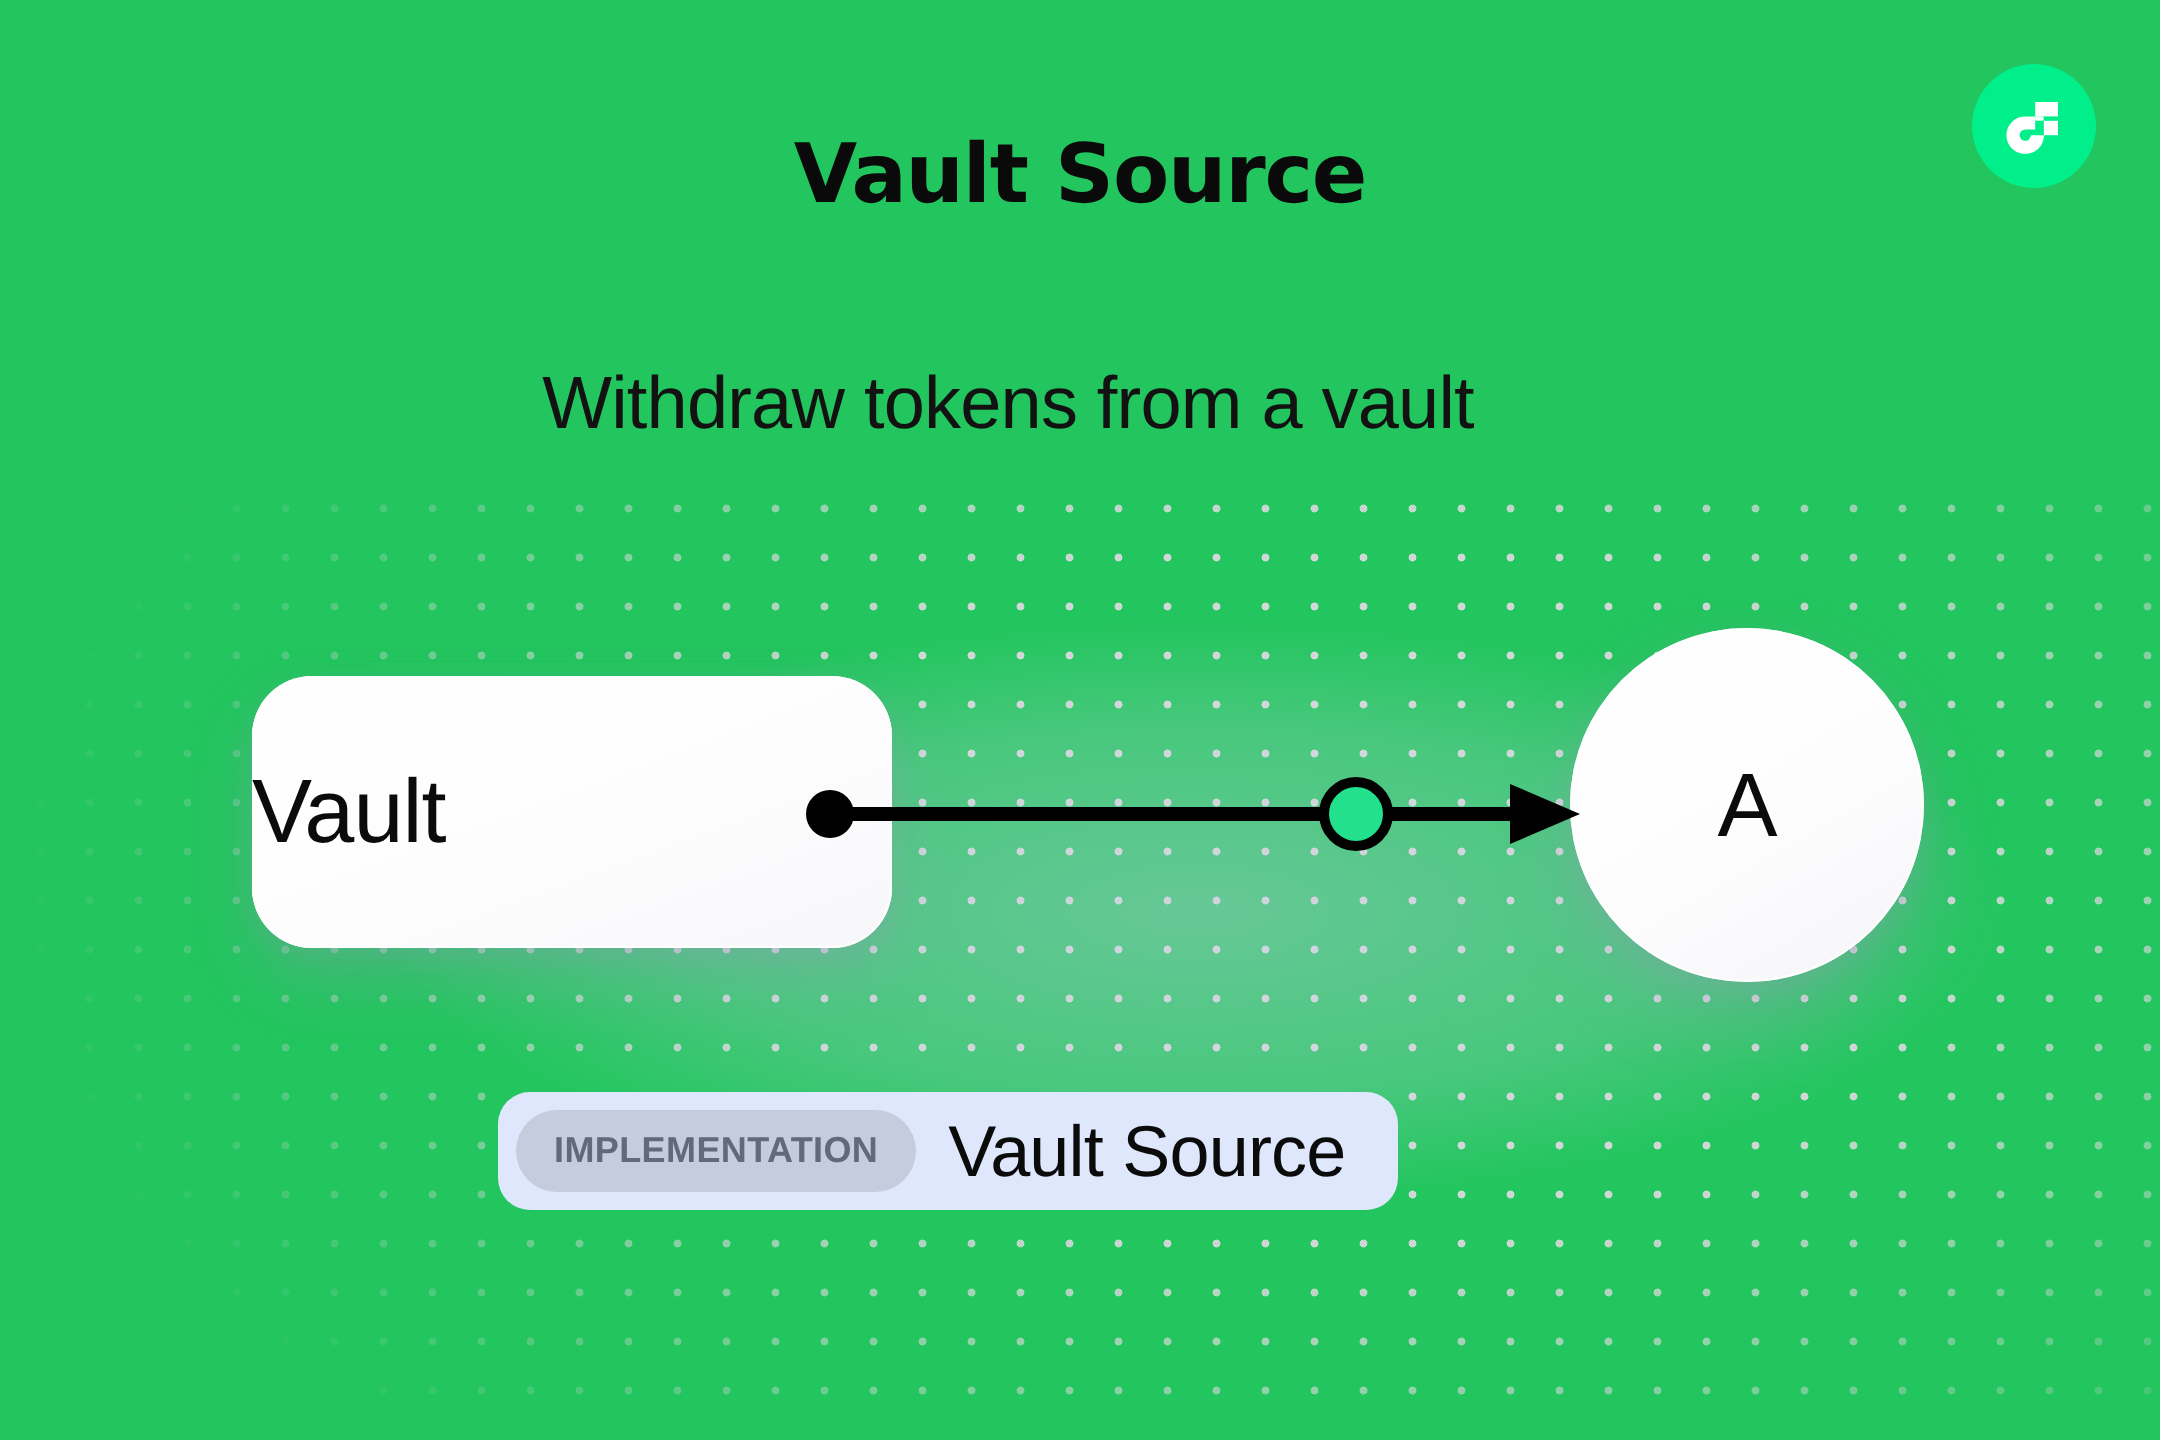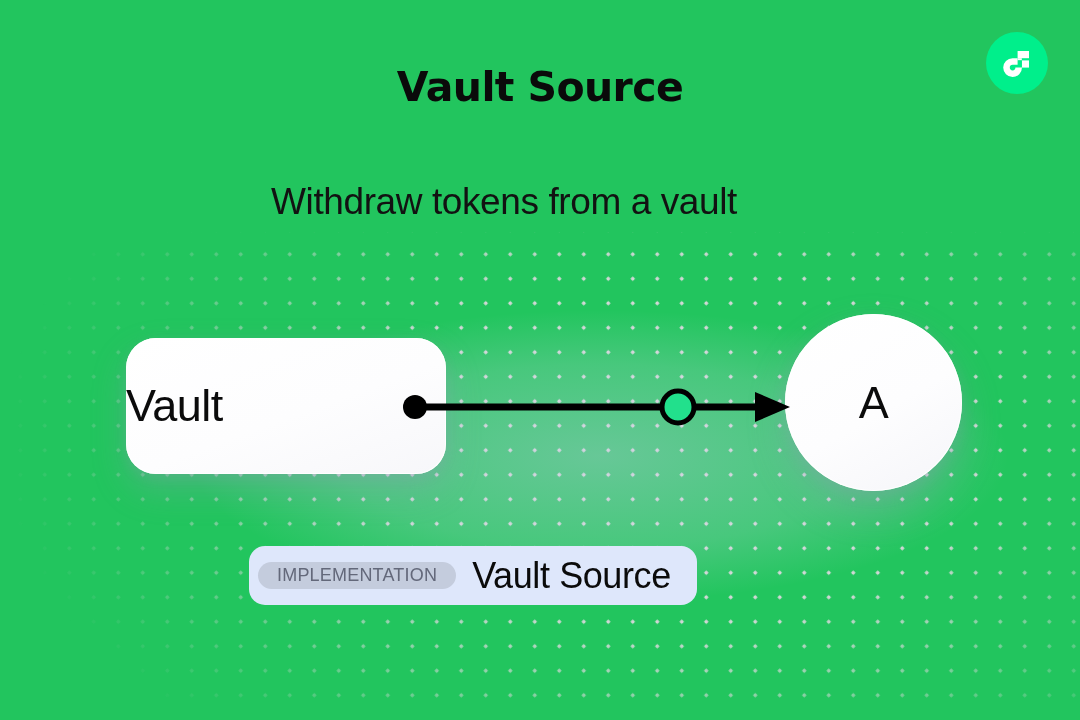--- a/index.html
+++ b/index.html
@@ -158,29 +158,29 @@
     top: 546px;
     height: 59px;
     padding: 0 26px 0 9px;
     border-radius: 16px;
     background: #dee7fb;
     display: flex;
     align-items: center;
     gap: 16px;
   }
   .impl-pill {
-    height: 27px;
+    height: 41px;
     padding: 0 19px;
     border-radius: 21px;
     background: #c4ccdd;
     display: flex;
     align-items: center;
     justify-content: center;
     font-size: 18px;
-    font-weight: 400;
+    font-weight: 700;
     letter-spacing: 0.2px;
     color: #63687a;
   }
   .impl-name {
     font-size: 36px;
     font-weight: 400;
     letter-spacing: -0.4px;
     color: #0b0b0b;
   }
 </style>

